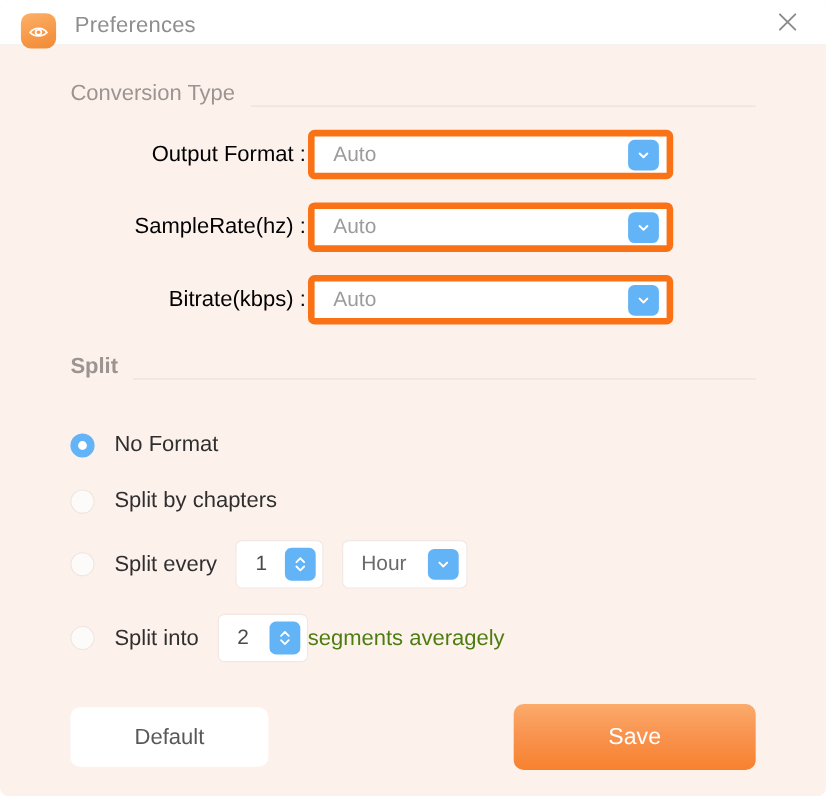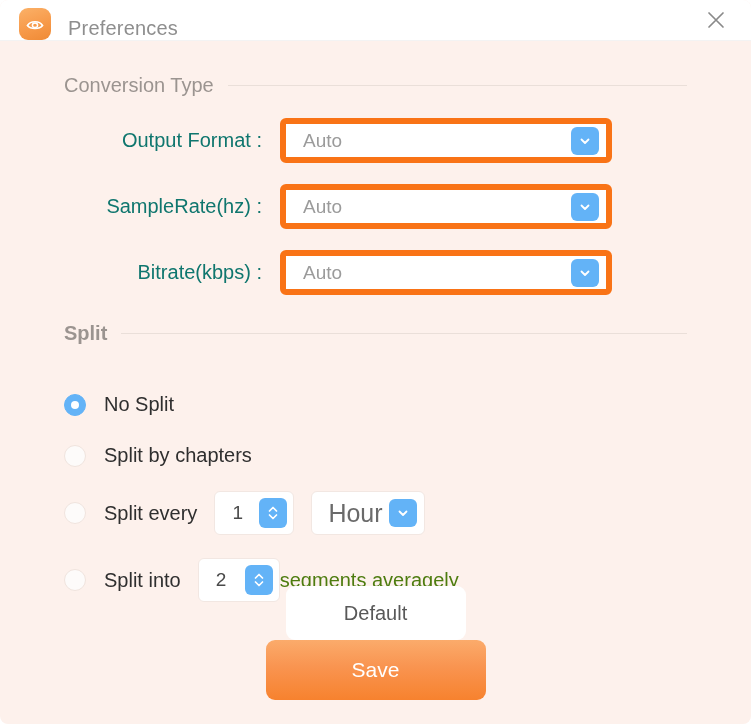--- a/index.html
+++ b/index.html
@@ -23,22 +23,22 @@
     border-radius: 8px;
     overflow: hidden;
   }
 
   
   .titlebar {
     position: relative;
     height: 40px;
     background: #ffffff;
     display: flex;
-    align-items: flex-end;
-    padding: 0 0 0 19px;
+    align-items: flex-start;
+    padding: 12px 0 0 19px;
     box-sizing: border-box;
   }
   .app-icon {
     width: 32px;
     height: 32px;
     border-radius: 9px;
     background: linear-gradient(160deg, #fbb168 0%, #f79a4a 55%, #ef8a35 100%);
     display: flex;
     align-items: center;
     justify-content: center;
@@ -76,21 +76,21 @@
   .content {
     position: relative;
     height: 683px;
     box-sizing: border-box;
     padding: 0 64px;
   }
 
   
   .section-head {
     display: flex;
-    align-items: center;
+    align-items: flex-end;
     gap: 14px;
   }
   .section-head .stitle {
     font-size: 20px;
     color: #9b9490;
     white-space: nowrap;
   }
   .section-head .sline {
     flex: 1 1 auto;
     height: 1px;
@@ -101,24 +101,24 @@
 
   
   .form-row {
     display: flex;
     align-items: center;
     margin-top: 21px;
   }
   .form-row .flabel {
     width: 216px;
     text-align: right;
-    padding-right: 18px;
-    box-sizing: border-box;
-    font-size: 20px;
-    color: #0f766e;
+    padding-right: 2px;
+    box-sizing: border-box;
+    font-size: 20px;
+    color: #000000;
     white-space: nowrap;
   }
 
   .select-box {
     position: relative;
     width: 332px;
     height: 45px;
     background: #ffffff;
     border: 6px solid #f97316;
     border-radius: 6px;
@@ -238,40 +238,39 @@
     background: #ffffff;
     border: 1px solid #f2e7e2;
     border-radius: 6px;
     box-sizing: border-box;
     display: flex;
     align-items: center;
     cursor: pointer;
   }
   .unit-select .sval {
     padding-left: 16px;
-    font-size: 25px;
+    font-size: 19px;
     color: #6a6a6a;
   }
   .tail-text {
     margin-left: 0;
     font-size: 20px;
     color: #4d7c0f;
     white-space: nowrap;
   }
 
   
   .footer {
     position: absolute;
     left: 64px;
     right: 64px;
     bottom: 24px;
     display: flex;
     align-items: center;
     justify-content: space-between;
-    flex-direction: column;
   }
   .btn-default {
     width: 180px;
     height: 54px;
     background: #ffffff;
     border: none;
     border-radius: 9px;
     font-family: "Liberation Sans", sans-serif;
     font-size: 20px;
     color: #585858;
@@ -354,21 +353,21 @@
       </div>
     </div>
 
     <div class="section-head" id="split-head">
       <span class="stitle">Split</span>
       <span class="sline"></span>
     </div>
 
     <div class="radio-row" id="radio-no-split">
       <span class="radio checked"></span>
-      <span class="radio-label">No Split</span>
+      <span class="radio-label">No Format</span>
     </div>
 
     <div class="radio-row" id="radio-by-chapters">
       <span class="radio"></span>
       <span class="radio-label">Split by chapters</span>
     </div>
 
     <div class="radio-row" id="radio-split-every">
       <span class="radio"></span>
       <span class="radio-label">Split every</span>

